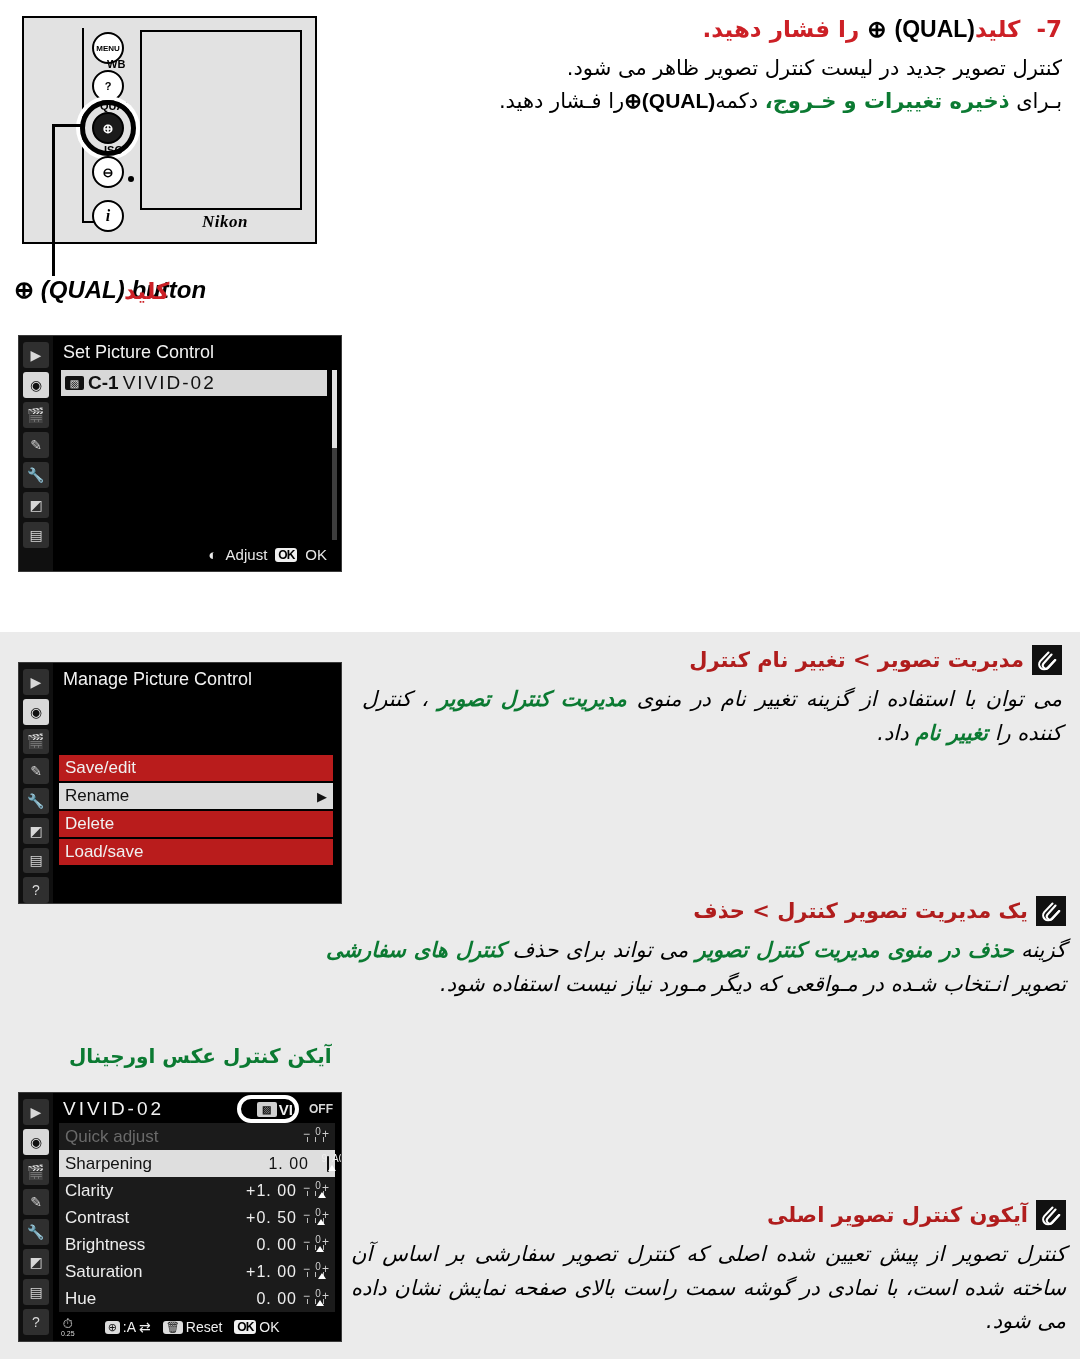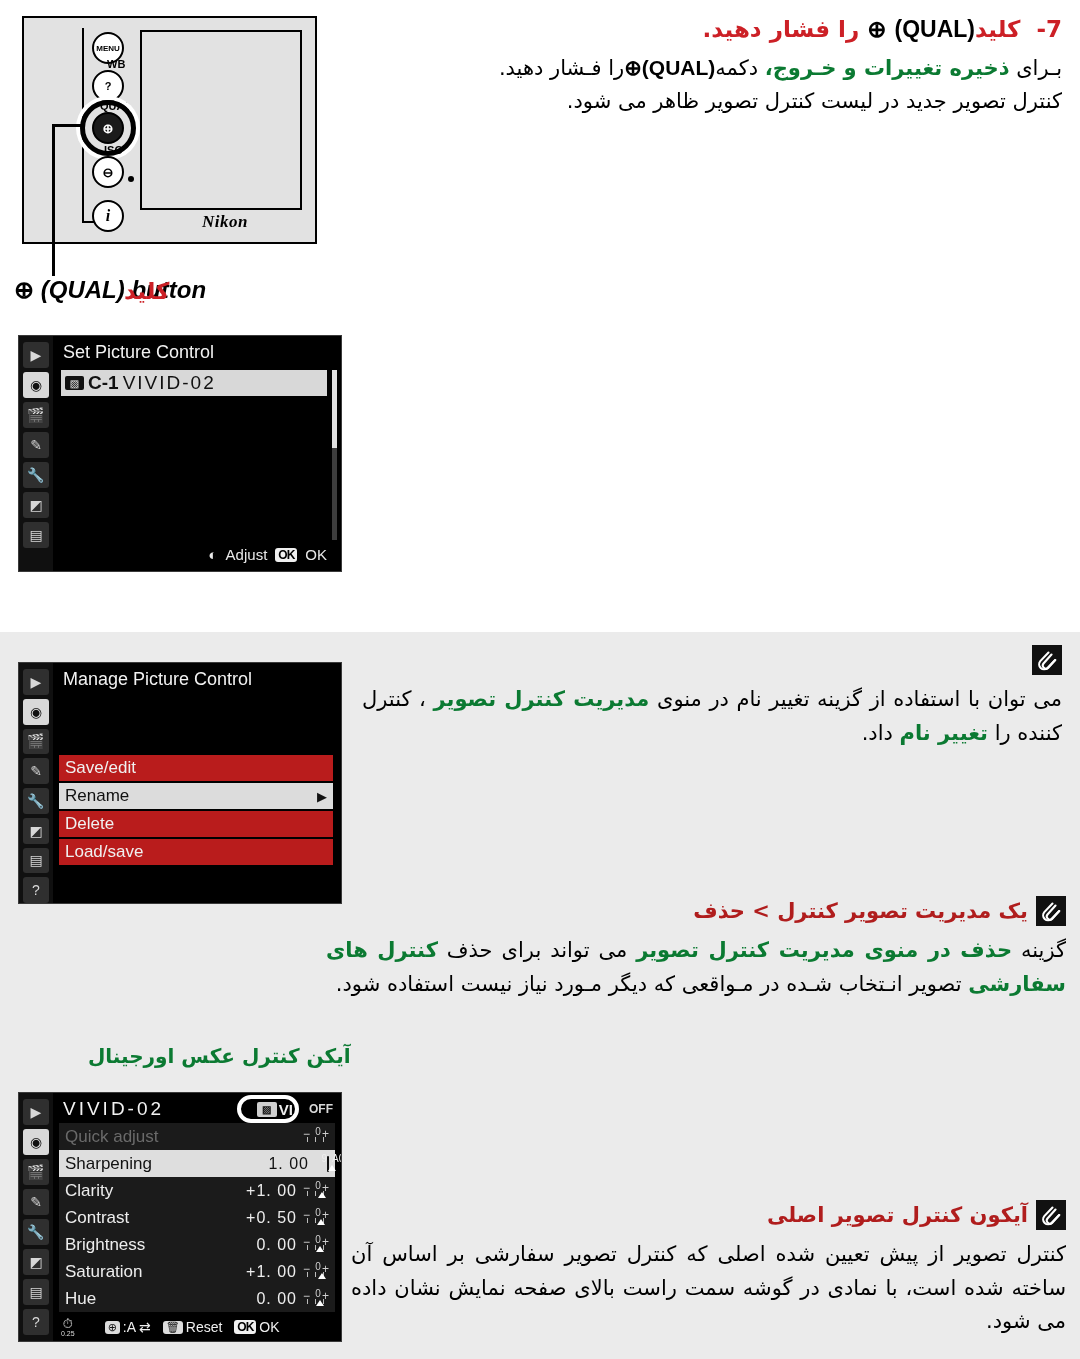--- a/index.html
+++ b/index.html
@@ -105,45 +105,45 @@
   .slider-pm{position:absolute;top:-2px;font-size:12px;color:#cfcfcf;}
   .vi-ring{position:absolute;border:4px solid #fff;border-radius:16px;box-sizing:border-box;}
 
   
   .note{position:absolute;right:18px;width:700px;direction:rtl;text-align:right;}
   .note-head{display:flex;flex-direction:row;align-items:center;justify-content:flex-start;
     gap:8px;font-size:21px;font-weight:bold;color:#b01d1d;white-space:nowrap;}
   .clip{flex:0 0 auto;width:30px;height:30px;background:#111;
         display:flex;align-items:center;justify-content:center;}
   .clip svg{display:block;}
-  .note-body{margin-top:8px;font-size:21px;line-height:1.6;color:#000;text-align:justify;}
+  .note-body{margin-top:8px;font-size:21px;line-height:1.6;color:#000;text-align:justify;font-style:italic;}
   .note-body .grn{color:#0b7a32;font-weight:bold;}
 
   .green-label{position:absolute;font-size:20px;font-weight:bold;color:#0b7a32;
     direction:rtl;white-space:nowrap;}
 </style>
 </head>
 <body>
 
 <div class="page">
 
   <div class="band-gray" style="top:632px;height:727px;"></div>
 
   <div class="step-head">
     <span>7-</span>
     &nbsp;<span>کلید</span><span class="lat">(</span><span class="lat">QUAL</span><span class="lat">)</span>
     <span class="lat">⊕</span>
     <span>را فشار دهید.</span>
   </div>
 
   <div class="step-body">
+    <div>کنترل تصویر جدید در لیست کنترل تصویر ظاهر می شود.</div>
     <div>
       <span>بـرای </span><span class="grn">ذخیره تغییرات و خـروج،</span><span> دکمه</span><span class="lat">(QUAL)</span><span class="lat">⊕</span><span>را فـشار دهید.</span>
     </div>
-    <div>کنترل تصویر جدید در لیست کنترل تصویر ظاهر می شود.</div>
   </div>
 
   <div class="cam">
     <div class="cam-body"></div>
     <div class="cam-screen"></div>
     <div class="cam-nikon">Nikon</div>
 
     <div class="leader" style="left:60px;top:12px;width:2px;height:195px;"></div>
     <div class="leader" style="left:60px;top:205px;width:28px;height:2px;"></div>
 
@@ -208,20 +208,21 @@
   </div>
 
   <div class="note" style="top:645px;">
     <div class="note-head" style="justify-content:flex-start;">
       <span class="clip">
         <svg width="20" height="22" viewBox="0 0 20 22" aria-hidden="true">
           <path d="M14.5 5.5 L6.5 14.5 a3.2 3.2 0 0 0 4.6 4.4 L18.2 11" fill="none" stroke="#ffffff" stroke-width="2.1" stroke-linecap="round"></path>
           <path d="M18.2 11 L10.5 19 a5 5 0 0 1-7.2-6.9 L11.5 3.6" fill="none" stroke="#ffffff" stroke-width="2.1" stroke-linecap="round"></path>
         </svg>
       </span>
+      <span>مدیریت تصویر &gt; تغییر نام کنترل</span>
     </div>
     <div class="note-body">
       <span>می توان با استفاده از گزینه تغییر نام در منوی </span><span class="grn">مدیریت کنترل تصویر</span><span> ، کنترل کننده را </span><span class="grn">تغییر نام</span><span> داد.</span>
     </div>
   </div>
 
   <div class="lcd" style="left:18px;top:662px;width:322px;height:240px;">
     <div class="lcd-rail">
       <div class="rail-ic">▶</div>
       <div class="rail-ic sel">◉</div>
@@ -258,21 +259,21 @@
           <path d="M18.2 11 L10.5 19 a5 5 0 0 1-7.2-6.9 L11.5 3.6" fill="none" stroke="#ffffff" stroke-width="2.1" stroke-linecap="round"></path>
         </svg>
       </span>
       <span>یک مدیریت تصویر کنترل &gt; حذف</span>
     </div>
     <div class="note-body">
       <span>گزینه </span><span class="grn">حذف در منوی مدیریت کنترل تصویر</span><span> می تواند برای حذف </span><span class="grn">کنترل های سفارشی</span><span> تصویر انـتخاب شـده در مـواقعی که دیگر مـورد نیاز نیست استفاده شود.</span>
     </div>
   </div>
 
-  <div class="green-label" style="left:88px;top:1044px;">آیکن کنترل عکس اورجینال</div>
+  <div class="green-label" style="left:69px;top:1044px;">آیکن کنترل عکس اورجینال</div>
 
   <div class="lcd" style="left:18px;top:1092px;width:322px;height:248px;">
     <div class="lcd-rail">
       <div class="rail-ic">▶</div>
       <div class="rail-ic sel">◉</div>
       <div class="rail-ic">🎬</div>
       <div class="rail-ic">✎</div>
       <div class="rail-ic">🔧</div>
       <div class="rail-ic">◩</div>
       <div class="rail-ic">▤</div>

